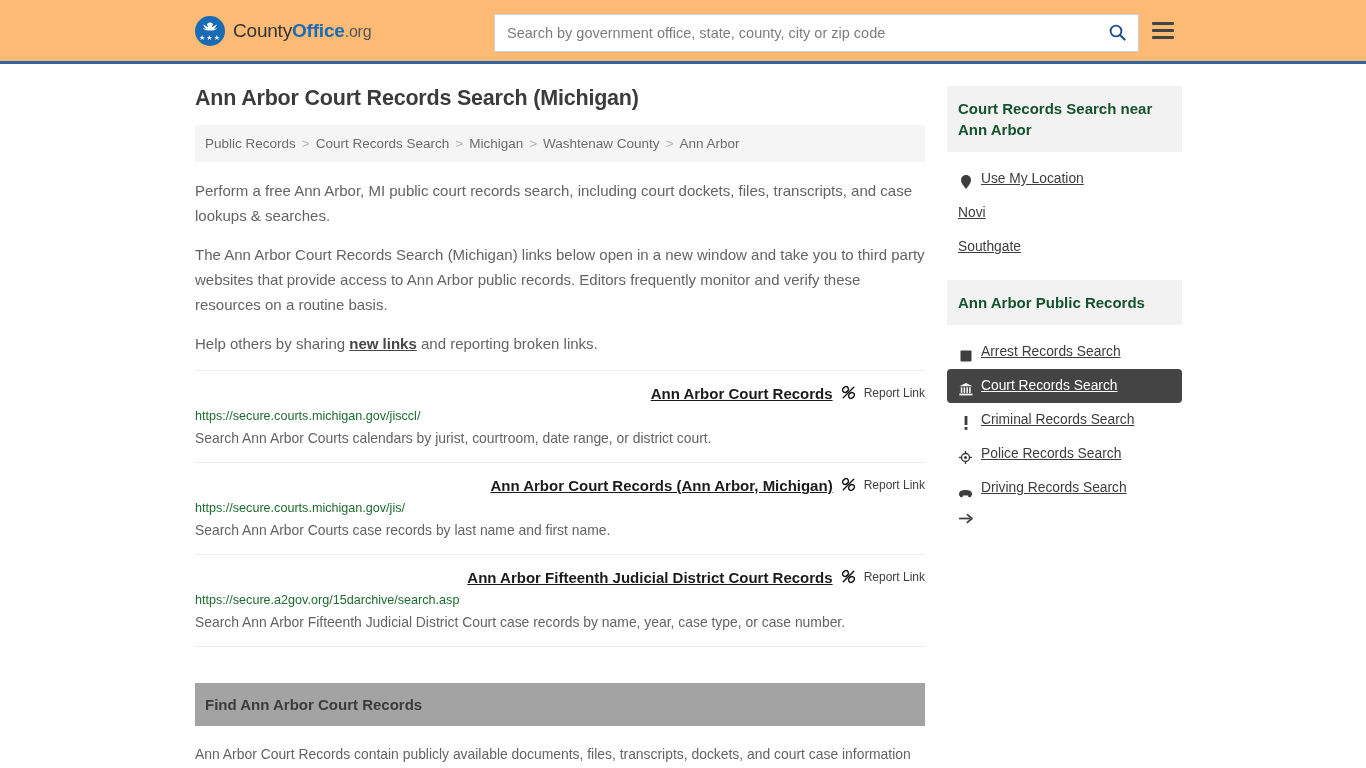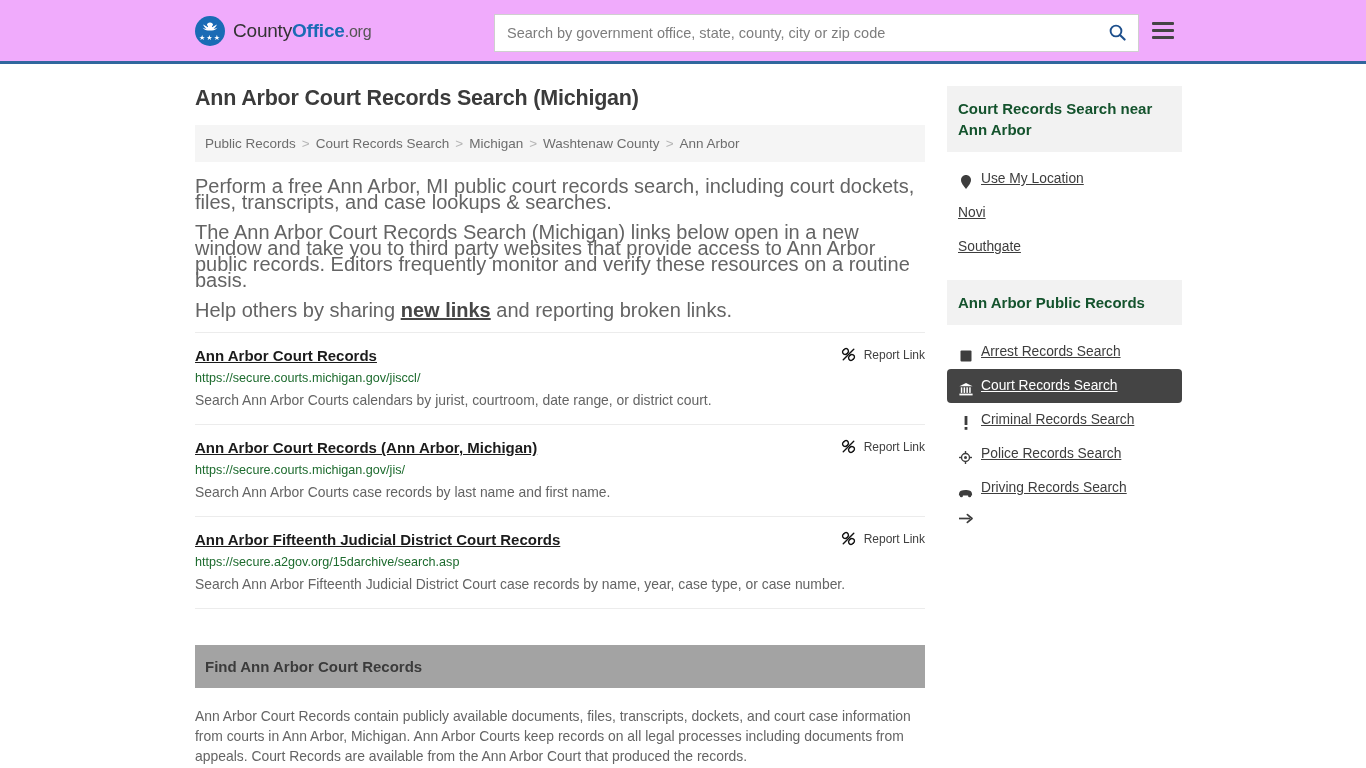--- a/index.html
+++ b/index.html
@@ -7,21 +7,21 @@
     width: 1366px;
     height: 768px;
     background: #ffffff;
     font-family: "Liberation Sans", sans-serif;
     overflow: hidden;
   }
 
   
   .site-header {
     height: 64px;
-    background: #f0abfc;
+    background: #fdba74;
     border-bottom: 3px solid #31679e;
     display: flex;
     align-items: center;
     position: relative;
   }
   .logo-wrap {
     display: flex;
     align-items: center;
     gap: 8px;
     position: absolute;
@@ -129,38 +129,39 @@
     background: #f5f5f5;
     padding: 11px 10px;
     font-size: 13.5px;
     color: #6d6d6d;
     margin-bottom: 16px;
   }
   .breadcrumb a { color: #6d6d6d; text-decoration: none; }
   .breadcrumb .sep { color: #b5b5b5; margin: 0 6px; }
 
   p.intro {
-    font-size: 20px;
-    line-height: 16px;
+    font-size: 15px;
+    line-height: 25px;
     color: #646464;
     margin-bottom: 14px;
   }
   p.intro a { color: #464646; text-decoration: underline; font-weight: bold; }
 
   
   .result {
     padding: 13px 0 14px 0;
     border-bottom: 1px solid #ececec;
     position: relative;
   }
   .result:first-of-type { border-top: 1px solid #ececec; }
   .result-head {
     display: flex;
-    justify-content: space-between;
+    justify-content: flex-end;
     align-items: flex-start;
+    gap: 8px;
   }
   .result-title {
     font-size: 15px;
     font-weight: bold;
     color: #1b1b1b;
     text-decoration: underline;
     line-height: 19px;
   }
   .report-link {
     display: flex;

